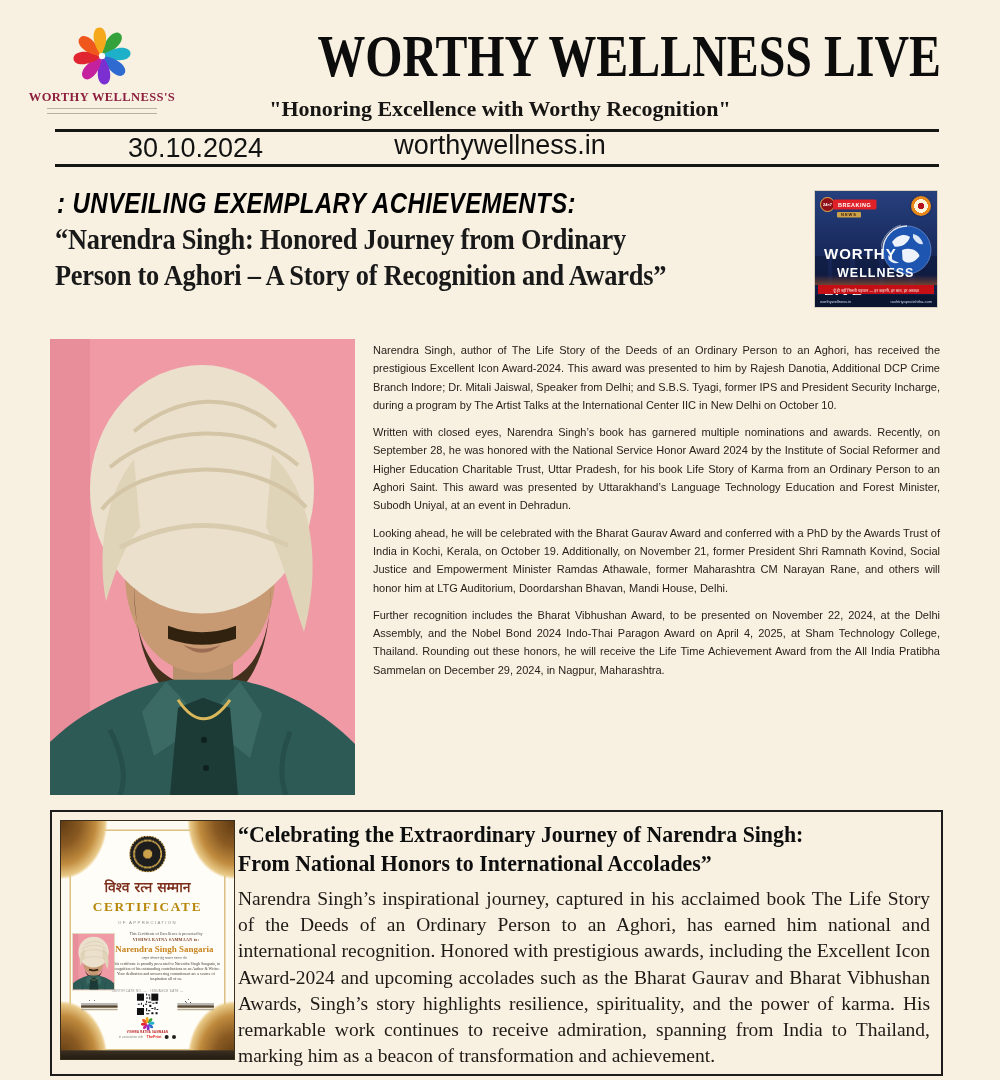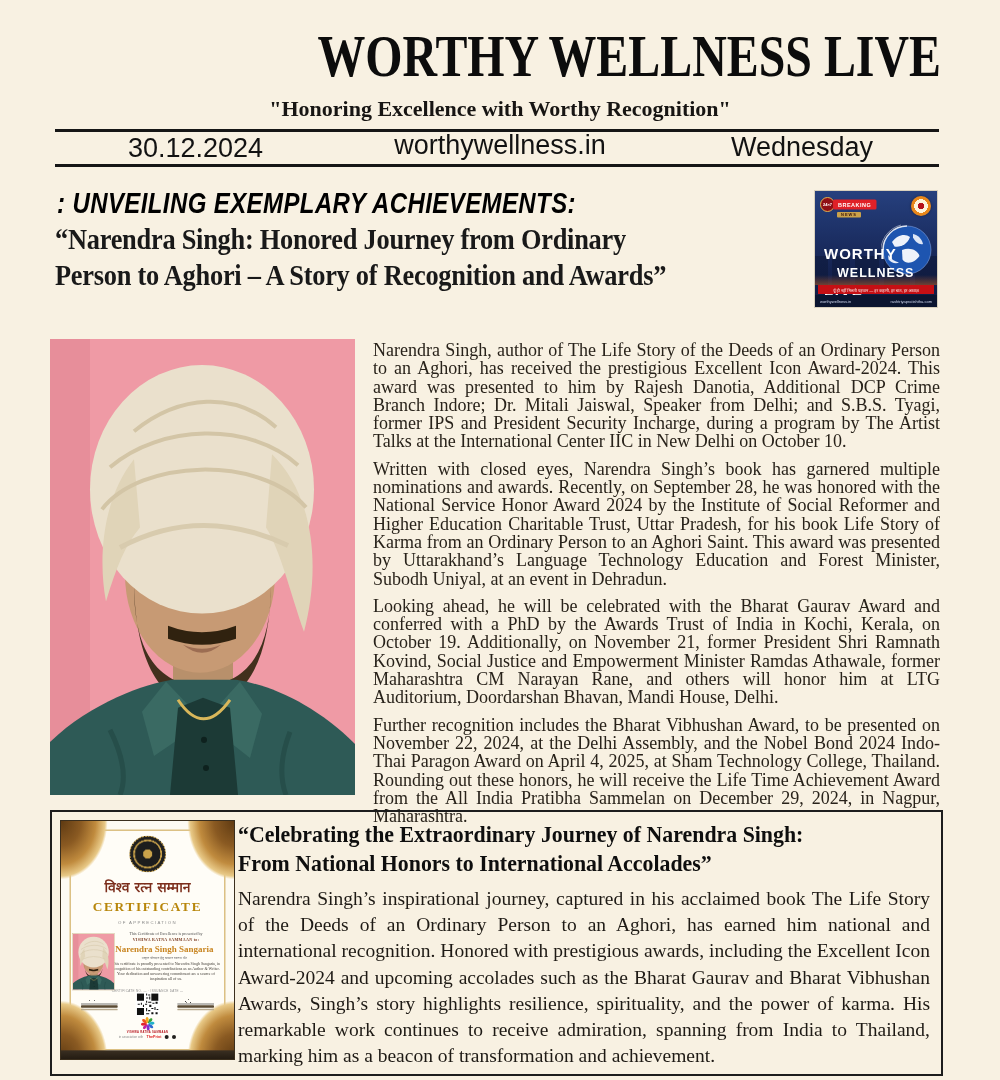--- a/index.html
+++ b/index.html
@@ -44,21 +44,21 @@
   .nc-title .l1{font-weight:700;font-size:30px;letter-spacing:2px;}
   .nc-title .l2{font-weight:700;font-size:25px;letter-spacing:2px;margin:6px 0 0 26px;}
   .nc-title .l3{font-weight:700;font-size:30px;letter-spacing:3px;margin-top:6px;}
   .nc-ticker{position:absolute;left:6px;right:6px;bottom:26px;height:18px;background:#c50f14;color:#fff;font-size:8px;display:flex;align-items:center;justify-content:center;white-space:nowrap;overflow:hidden;}
   .nc-footer{position:absolute;left:0;right:0;bottom:0;height:24px;background:#0b1530;color:#cdd5ec;font-size:8px;display:flex;align-items:center;justify-content:space-between;padding:0 10px;box-sizing:border-box;}
 
   
   .photo{position:absolute;left:50px;top:339px;width:305px;height:456px;}
   .photo svg{width:100%;height:100%;display:block;}
   .article{position:absolute;left:373px;top:341px;width:567px;}
-  .article p{margin:0 0 9px;font-family:Liberation Serif, serif;font-size:18px;line-height:18.3px;text-align:justify;color:#28221a;}
+  .article p{margin:0 0 9px;font-family:Liberation Sans, sans-serif;font-size:11px;line-height:18.3px;text-align:justify;color:#28221a;}
 
   
   .feature{position:absolute;left:50px;top:810px;width:889px;height:262px;border:2px solid #1d1d1d;}
   .f-head{position:absolute;left:186px;top:8px;font-family:"Liberation Serif",serif;font-weight:700;font-size:23.5px;line-height:29px;color:#0e0e0e;transform:scaleX(.93);transform-origin:left top;}
   .f-head span{display:block;white-space:nowrap;}
   .f-body{position:absolute;left:186px;top:74px;width:692px;font-family:"Liberation Serif",serif;font-size:19.5px;line-height:26.2px;text-align:justify;color:#1e1a15;}
 
   
   .cert{position:absolute;left:9px;top:9px;width:173px;height:238px;overflow:hidden;box-shadow:0 0 0 1px #3a2e1d;}
   .cert-in{width:519px;height:714px;transform:scale(.33333);transform-origin:top left;position:relative;background:#fdfaf2;}
@@ -163,29 +163,35 @@
     <rect width="21" height="21" fill="#fff"></rect>
     <path fill="#111" d="M0,0h7v7h-7z M2,2h3v3h-3z M14,0h7v7h-7z M16,2h3v3h-3z M0,14h7v7h-7z M2,16h3v3h-3z
       M9,0h1v2h-1z M11,1h2v1h-2z M9,4h2v1h-2z M12,3h1v3h-1z M9,7h1v2h-1z M11,8h3v1h-3z M8,10h2v1h-2z
       M12,11h2v2h-2z M15,9h2v1h-2z M18,8h2v2h-2z M14,14h2v1h-2z M17,13h1v3h-1z M19,15h2v1h-2z
       M9,14h1v3h-1z M11,16h2v1h-2z M9,19h3v1h-3z M14,18h2v2h-2z M18,18h2v2h-2z M4,9h1v2h-1z M1,10h2v1h-2z M6,11h1v2h-1z"></path>
   </symbol>
 </svg>
 
 <div id="page">
 
+  <div class="logo">
+    <svg>
+        <use href="#pinwheel"></use>
+      </svg>
+    <div class="logo-word">WORTHY WELLNESS'S</div>
+    <div class="logo-sub"></div>
+  </div>
   <div class="title-wrap">
     <span class="t">WORTHY WELLNESS LIVE</span>
   </div>
   <div class="tagline">"Honoring Excellence with Worthy Recognition"</div>
 
   <div class="rule r1"></div>
-  <div class="dl date">30.12.2024</div>
+  <div class="dl date">30.10.2024</div>
   <div class="dl site">worthywellness.in</div>
-  <div class="dl day">Wednesday</div>
   <div class="rule r2"></div>
 
   <div class="kicker">: UNVEILING EXEMPLARY ACHIEVEMENTS:</div>
   <div class="headline">
     <span>“Narendra Singh: Honored Journey from Ordinary</span>
     <span>Person to Aghori – A Story of Recognition and Awards”</span>
   </div>
 
   <div class="newscard">
     <div class="nc-in">

